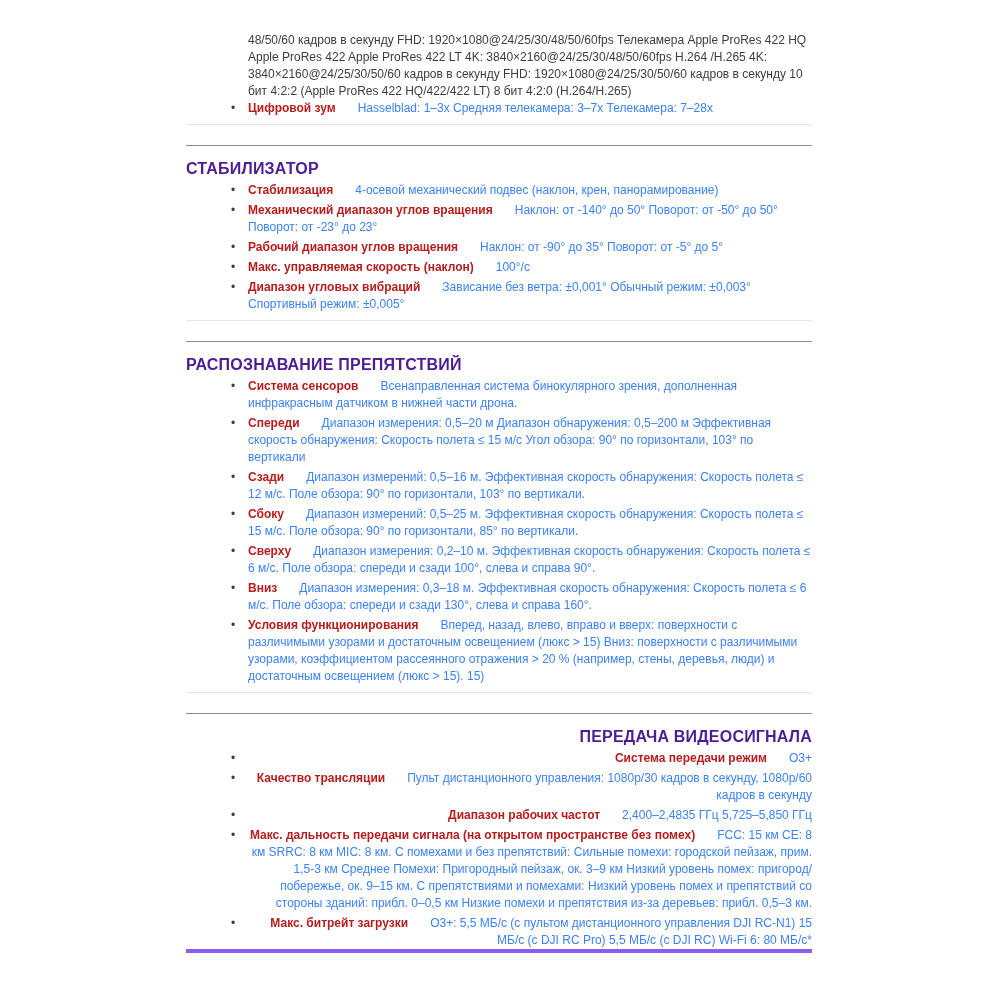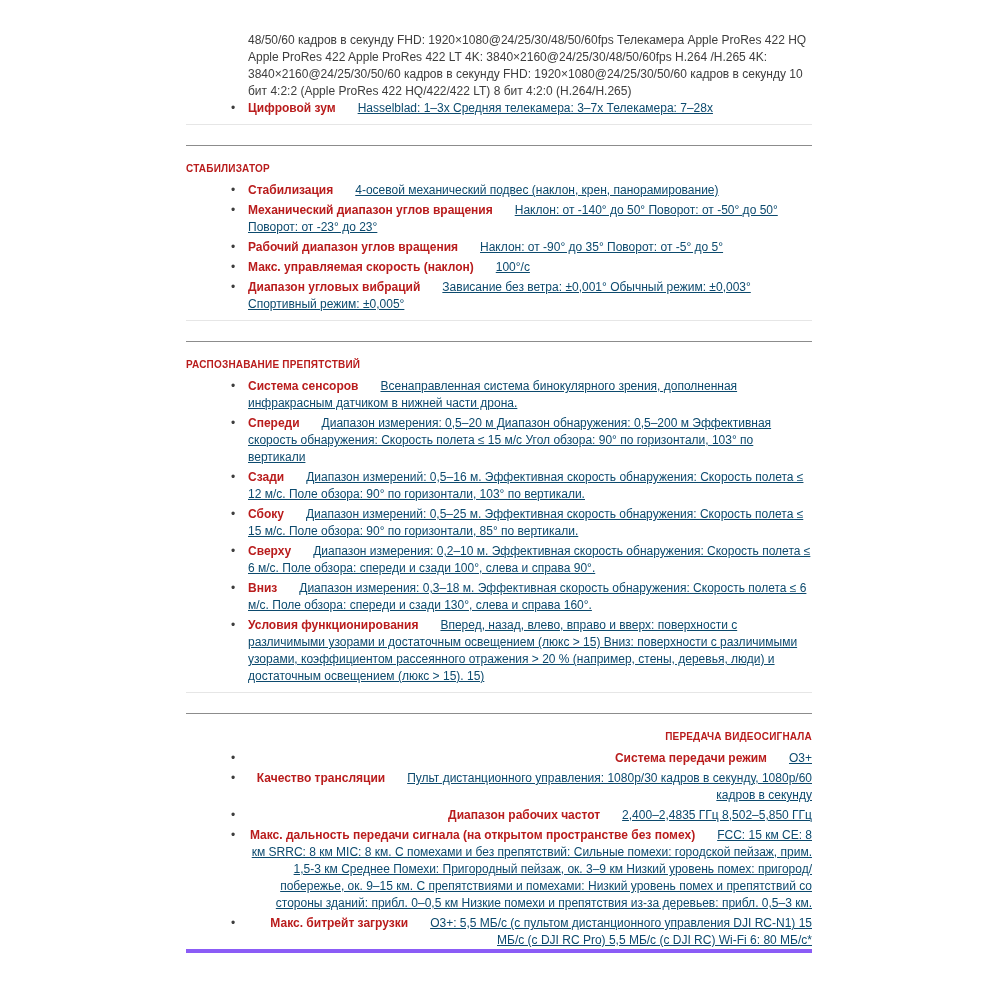--- a/index.html
+++ b/index.html
@@ -35,24 +35,24 @@
     text-align: right;
   }
   .top-pad { padding-top: 32px; }
   p.cont {
     margin: 0 0 0 62px;
     padding: 0;
   }
   h2.section-title {
     margin: 14px 0 4px 0;
     padding: 0;
-    font-size: 10px;
+    font-size: 16px;
     line-height: 18px;
     font-weight: 700;
-    color: #b91c1c;
+    color: #4c1d95;
     letter-spacing: 0.2px;
   }
   ul.spec-list {
     list-style: none;
     margin: 0;
     padding: 0;
   }
   ul.spec-list li {
     position: relative;
     padding-left: 62px;
@@ -66,21 +66,21 @@
     top: 0;
     color: #3d3d3d;
     font-size: 12px;
     line-height: 17px;
   }
   .term {
     font-weight: 700;
     color: #b91c1c;
     margin-right: 22px;
   }
-  .val { color: #0c4a6e; text-decoration: underline; }
+  .val { color: #3b82f6; }
   .divider {
     border: none;
     border-top: 1.5px solid #8c8c8c;
     margin: 20px 0 0 0;
     height: 0;
   }
 </style>
 </head>
 <body>
 
@@ -153,21 +153,21 @@
     <section class="no-border">
       <h2 class="section-title">ПЕРЕДАЧА ВИДЕОСИГНАЛА</h2>
       <ul class="spec-list">
         <li>
           <span class="term">Система передачи режим</span><span class="val">O3+</span>
         </li>
         <li>
           <span class="term">Качество трансляции</span><span class="val">Пульт дистанционного управления: 1080p/30 кадров в секунду, 1080p/60 кадров в секунду</span>
         </li>
         <li>
-          <span class="term">Диапазон рабочих частот</span><span class="val">2,400–2,4835 ГГц 8,502–5,850 ГГц</span>
+          <span class="term">Диапазон рабочих частот</span><span class="val">2,400–2,4835 ГГц 5,725–5,850 ГГц</span>
         </li>
         <li>
           <span class="term">Макс. дальность передачи сигнала (на открытом пространстве без помех)</span><span class="val">FCC: 15 км CE: 8 км SRRC: 8 км MIC: 8 км. С помехами и без препятствий: Сильные помехи: городской пейзаж, прим. 1,5-3 км Среднее Помехи: Пригородный пейзаж, ок. 3–9 км Низкий уровень помех: пригород/побережье, ок. 9–15 км. С препятствиями и помехами: Низкий уровень помех и препятствий со стороны зданий: прибл. 0–0,5 км Низкие помехи и препятствия из-за деревьев: прибл. 0,5–3 км.</span>
         </li>
         <li>
           <span class="term">Макс. битрейт загрузки</span><span class="val">O3+: 5,5 МБ/с (с пультом дистанционного управления DJI RC-N1) 15 МБ/с (с DJI RC Pro) 5,5 МБ/с (с DJI RC) Wi-Fi 6: 80 МБ/с*</span>
         </li>
       </ul>
     </section>
 

